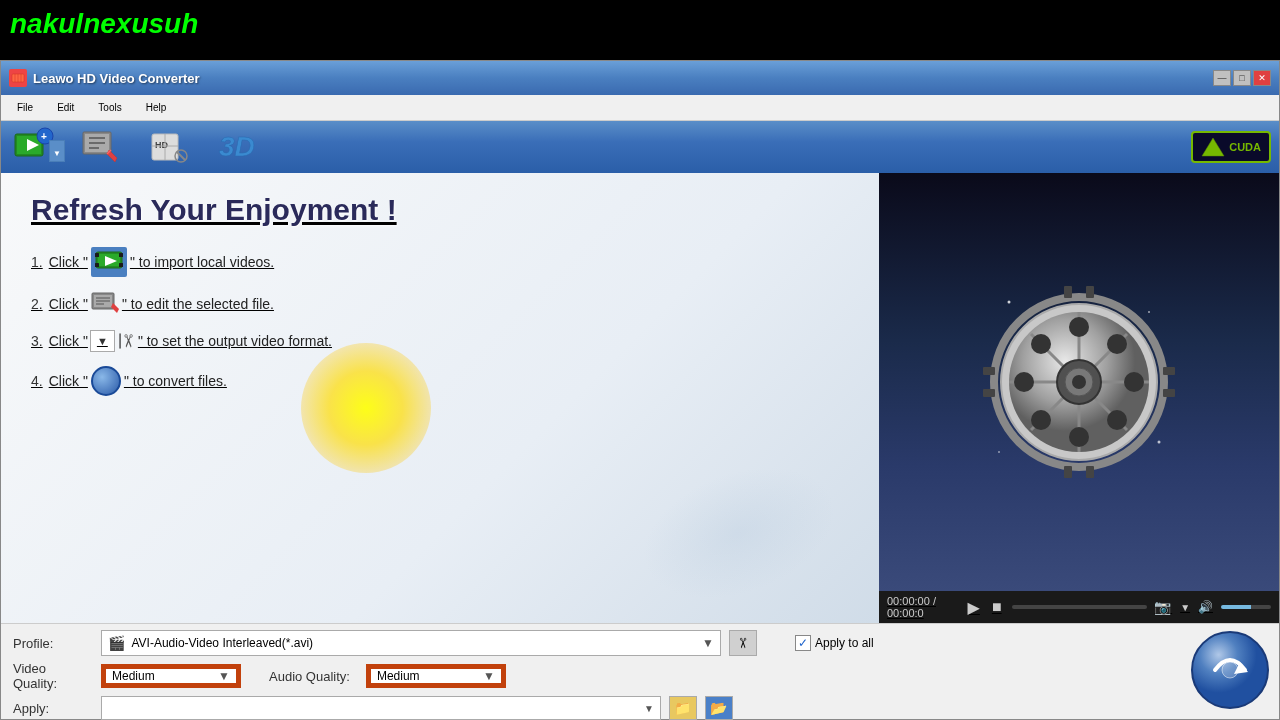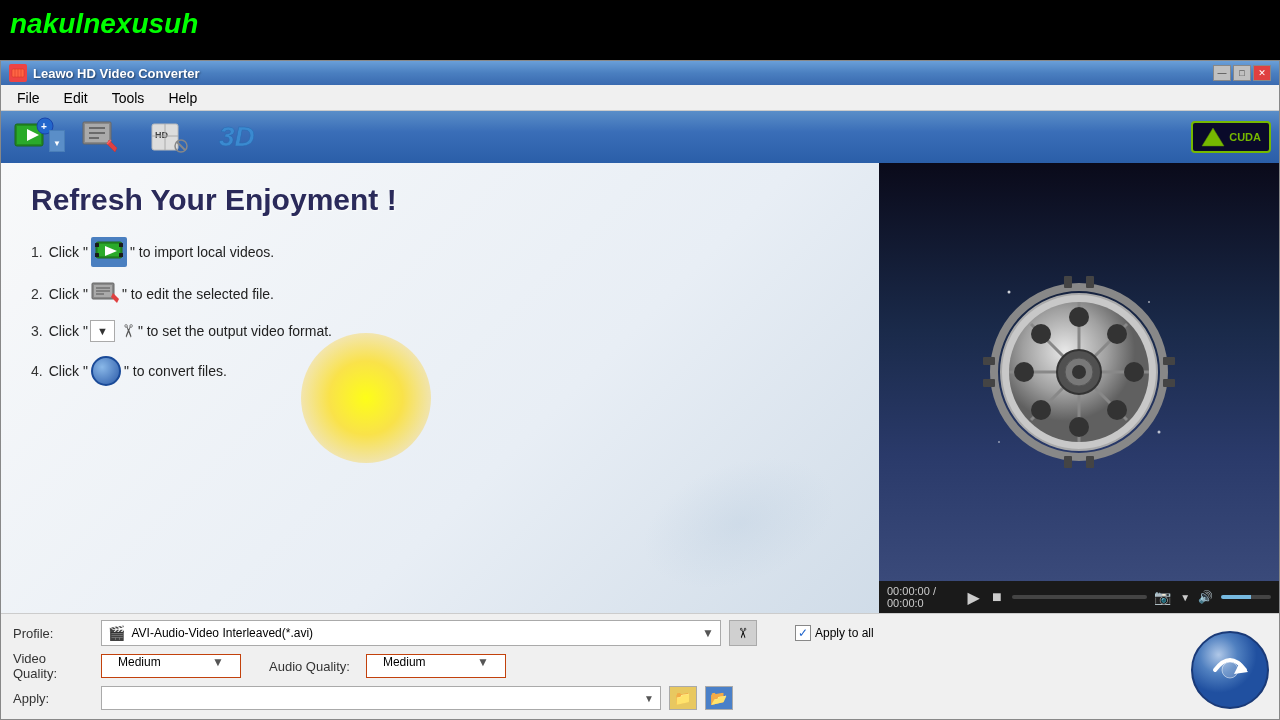--- a/index.html
+++ b/index.html
@@ -25,21 +25,21 @@
       left: 0;
       right: 0;
       bottom: 0;
       background: #f0f0f0;
       border: 1px solid #888;
     }
 
     
     #title-bar {
       background: linear-gradient(to bottom, #6a9fd8 0%, #4a7fc0 50%, #3a6ab0 100%);
-      height: 24px;
+      height: 34px;
       display: flex;
       align-items: center;
       padding: 0 8px;
       position: relative;
     }
     #title-bar-icon {
       width: 18px;
       height: 18px;
       margin-right: 6px;
       background: #e44;
@@ -72,21 +72,21 @@
     #menu-bar {
       background: #f0f0f0;
       height: 26px;
       display: flex;
       align-items: center;
       padding: 0 4px;
       border-bottom: 1px solid #ccc;
     }
     .menu-item {
       padding: 2px 12px;
-      font-size: 14px;
+      font-size: 10px;
       color: #000;
       cursor: pointer;
       text-align: center;
     }
 
     
     #toolbar {
       background: linear-gradient(to bottom, #5a8ec8 0%, #3a6eb8 40%, #2a5ea8 100%);
       height: 52px;
       display: flex;
@@ -101,20 +101,21 @@
       cursor: pointer;
       padding: 4px;
       border-radius: 3px;
     }
 
     
     #content-area {
       display: flex;
       background: #e8eef5;
       height: calc(100% - 30px - 26px - 52px - 100px);
+      text-decoration: underline;
     }
 
     
     #left-panel {
       flex: 1;
       padding: 20px 30px;
       background: linear-gradient(135deg, #f8f9fa 0%, #e8eef5 60%, #d0dce8 100%);
       position: relative;
       overflow: hidden;
     }
@@ -272,24 +273,24 @@
       align-items: center;
       justify-content: center;
       cursor: pointer;
       font-size: 14px;
     }
 
     .quality-dropdown {
       width: 140px;
       height: 24px;
       background: white;
-      border: 1px solid #c2410c;
-      display: flex;
-      align-items: flex-start;
-      padding: 0 16px;
+      border: 5px solid #c2410c;
+      display: flex;
+      align-items: center;
+      padding: 0 6px;
       font-size: 12px;
     }
     .quality-dropdown-arrow {
       margin-left: auto;
     }
 
     .apply-checkbox {
       display: flex;
       align-items: center;
       gap: 4px;

